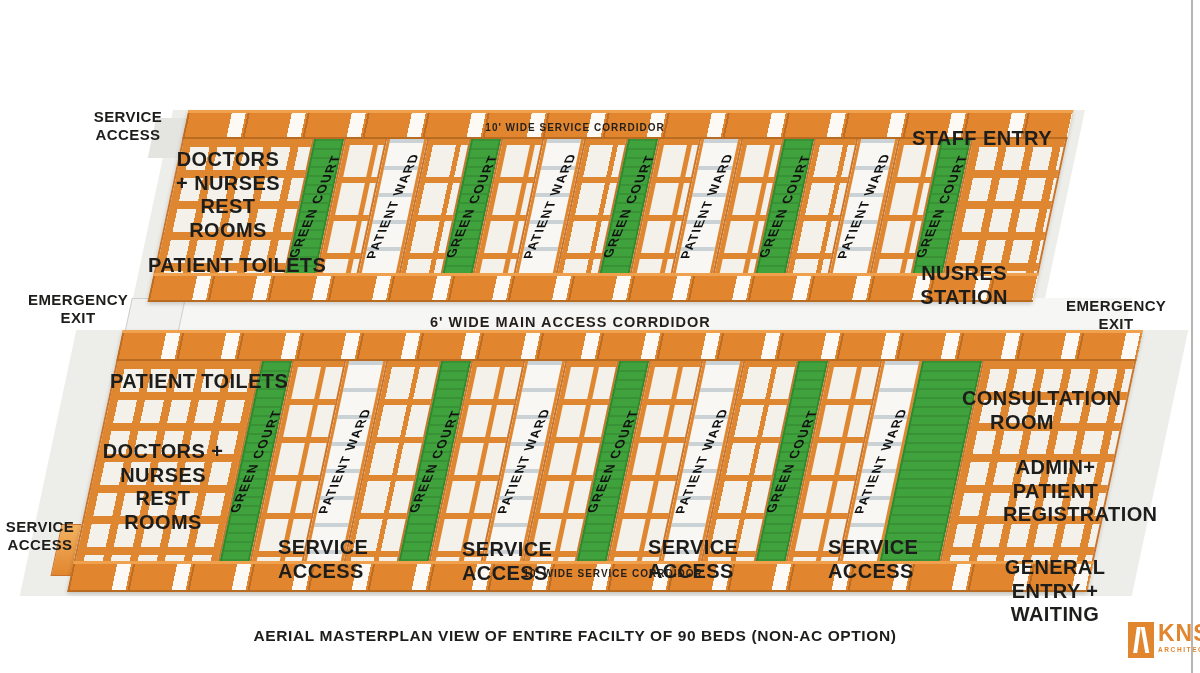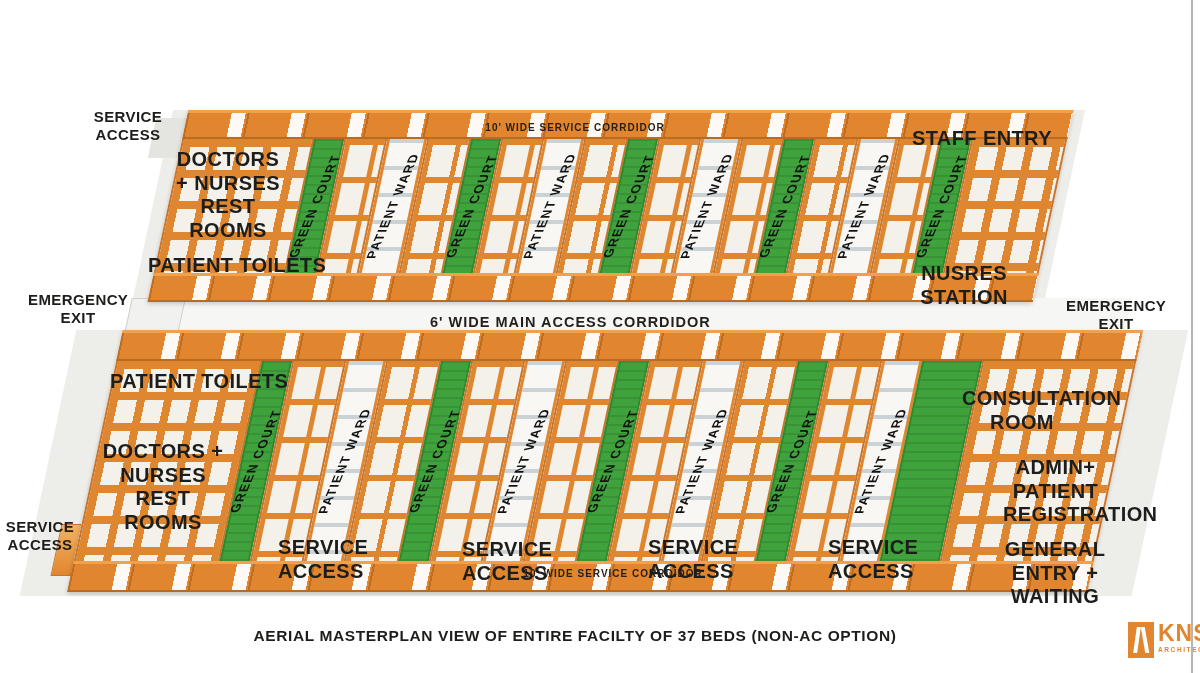--- a/index.html
+++ b/index.html
@@ -227,28 +227,28 @@
   <div class="lbl" style="left:919px;top:262px;width:90px;">NUSRES STATION</div>
 
   <div class="lbl" style="left:28px;top:291px;width:100px;font-size:15px;">EMERGENCY EXIT</div>
   <div class="lbl" style="left:1066px;top:297px;width:100px;font-size:15px;">EMERGENCY EXIT</div>
 
   <div class="lbl nowrap" style="left:110px;top:370px;width:130px;">PATIENT TOILETS</div>
   <div class="lbl" style="left:100px;top:440px;width:126px;">DOCTORS + NURSES REST ROOMS</div>
   <div class="lbl" style="left:0px;top:518px;width:80px;font-size:15px;">SERVICE ACCESS</div>
   <div class="lbl" style="left:962px;top:387px;width:120px;">CONSULTATION ROOM</div>
   <div class="lbl" style="left:985px;top:456px;width:105px;margin-left:18px;">ADMIN+ PATIENT REGISTRATION</div>
-  <div class="lbl" style="left:992px;top:538px;width:126px;">GENERAL ENTRY + WAITING</div>
+  <div class="lbl" style="left:992px;top:556px;width:126px;">GENERAL ENTRY + WAITING</div>
 
   <div class="lbl" style="left:278px;top:536px;width:85px;">SERVICE ACCESS</div>
   <div class="lbl" style="left:462px;top:538px;width:85px;">SERVICE ACCESS</div>
   <div class="lbl" style="left:648px;top:536px;width:85px;">SERVICE ACCESS</div>
   <div class="lbl" style="left:828px;top:536px;width:85px;">SERVICE ACCESS</div>
 
-  <div class="caption">AERIAL MASTERPLAN VIEW OF ENTIRE FACILTY OF 37 BEDS (NON-AC OPTION)</div>
+  <div class="caption">AERIAL MASTERPLAN VIEW OF ENTIRE FACILTY OF 90 BEDS (NON-AC OPTION)</div>
 
   <div class="logo">
     <div class="logo-mark"></div>
     <div class="logo-text">
       <span class="logo-brand">KNS</span>
       <span class="logo-sub">ARCHITECTS</span>
     </div>
   </div>
 
   <div class="edge-line"></div>

